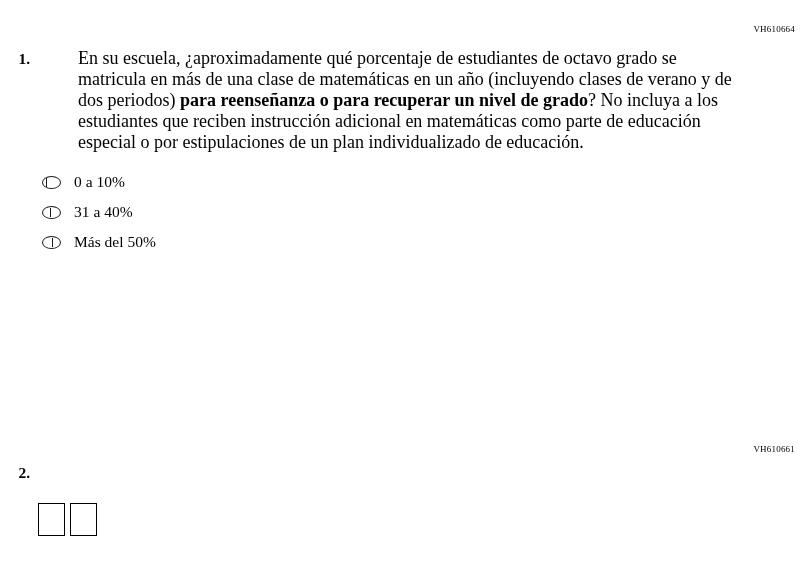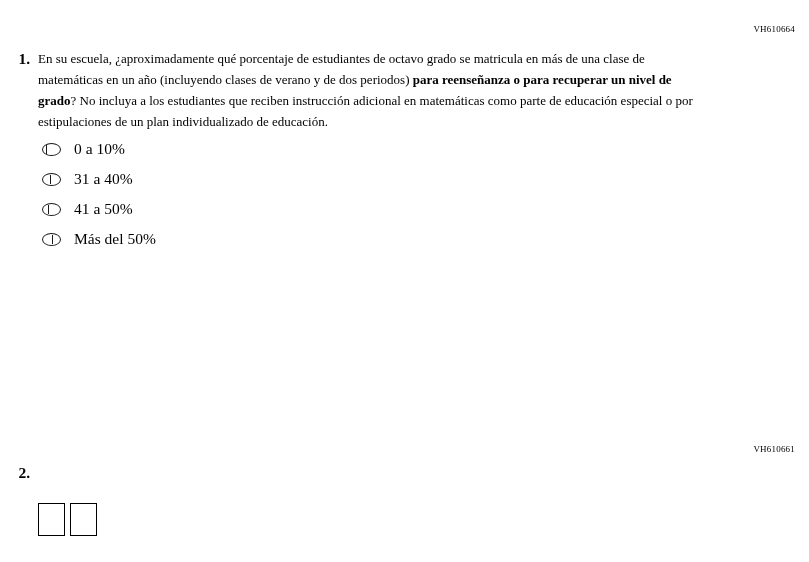--- a/index.html
+++ b/index.html
@@ -48,31 +48,32 @@
     font-weight: bold;
     font-size: 15.5px;
     line-height: 21px;
     width: 24px;
     flex: 0 0 24px;
     text-align: right;
     padding-right: 8px;
     box-sizing: border-box;
   }
   .q-text {
-    font-size: 13px;
+    font-size: 18px;
     line-height: 21px;
     max-width: 668px;
     text-align: left;
+    margin-left: 40px;
   }
   .q-text b {
     font-weight: bold;
   }
 
   .options {
-    margin-top: 2px;
+    margin-top: 14px;
     margin-left: 24px;
   }
   .option {
     display: flex;
     align-items: center;
     height: 30px;
   }
   .bubble {
     flex: 0 0 auto;
     width: 17px;
@@ -131,24 +132,20 @@
     <div class="options" id="q1-options">
         <div class="option">
           <span class="bubble pos-left"></span>
           <span class="option-label">0 a 10%</span>
         </div>
         <div class="option">
           <span class="bubble pos-mid"></span>
           <span class="option-label">31 a 40%</span>
         </div>
         <div class="option">
-          <span class="bubble pos-mid-left"></span>
-          <span class="option-label">41 a 50%</span>
-        </div>
-        <div class="option">
           <span class="bubble pos-mid-right"></span>
           <span class="option-label">Más del 50%</span>
         </div>
       </div>
   </div>
 
   <div class="item-code" id="code-2">VH610661</div>
 
   <div class="question-block" id="q2">
     <div class="q-row">

